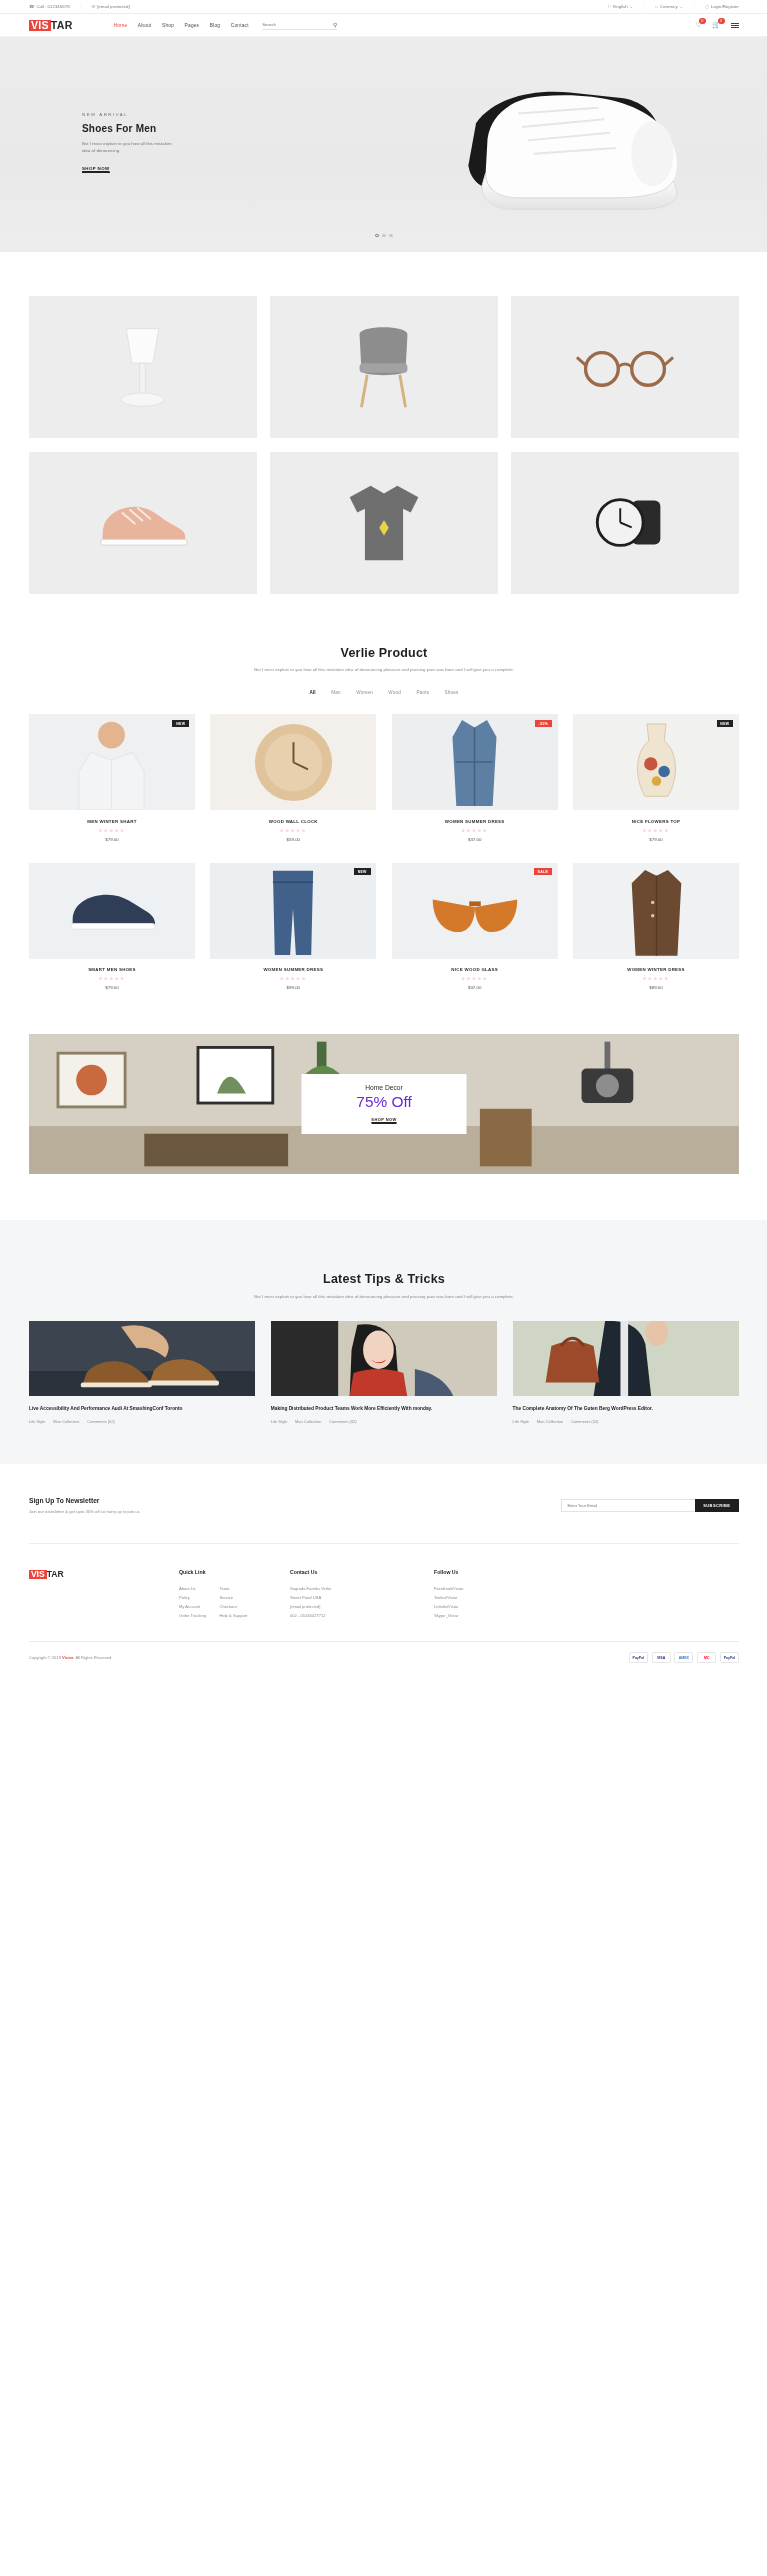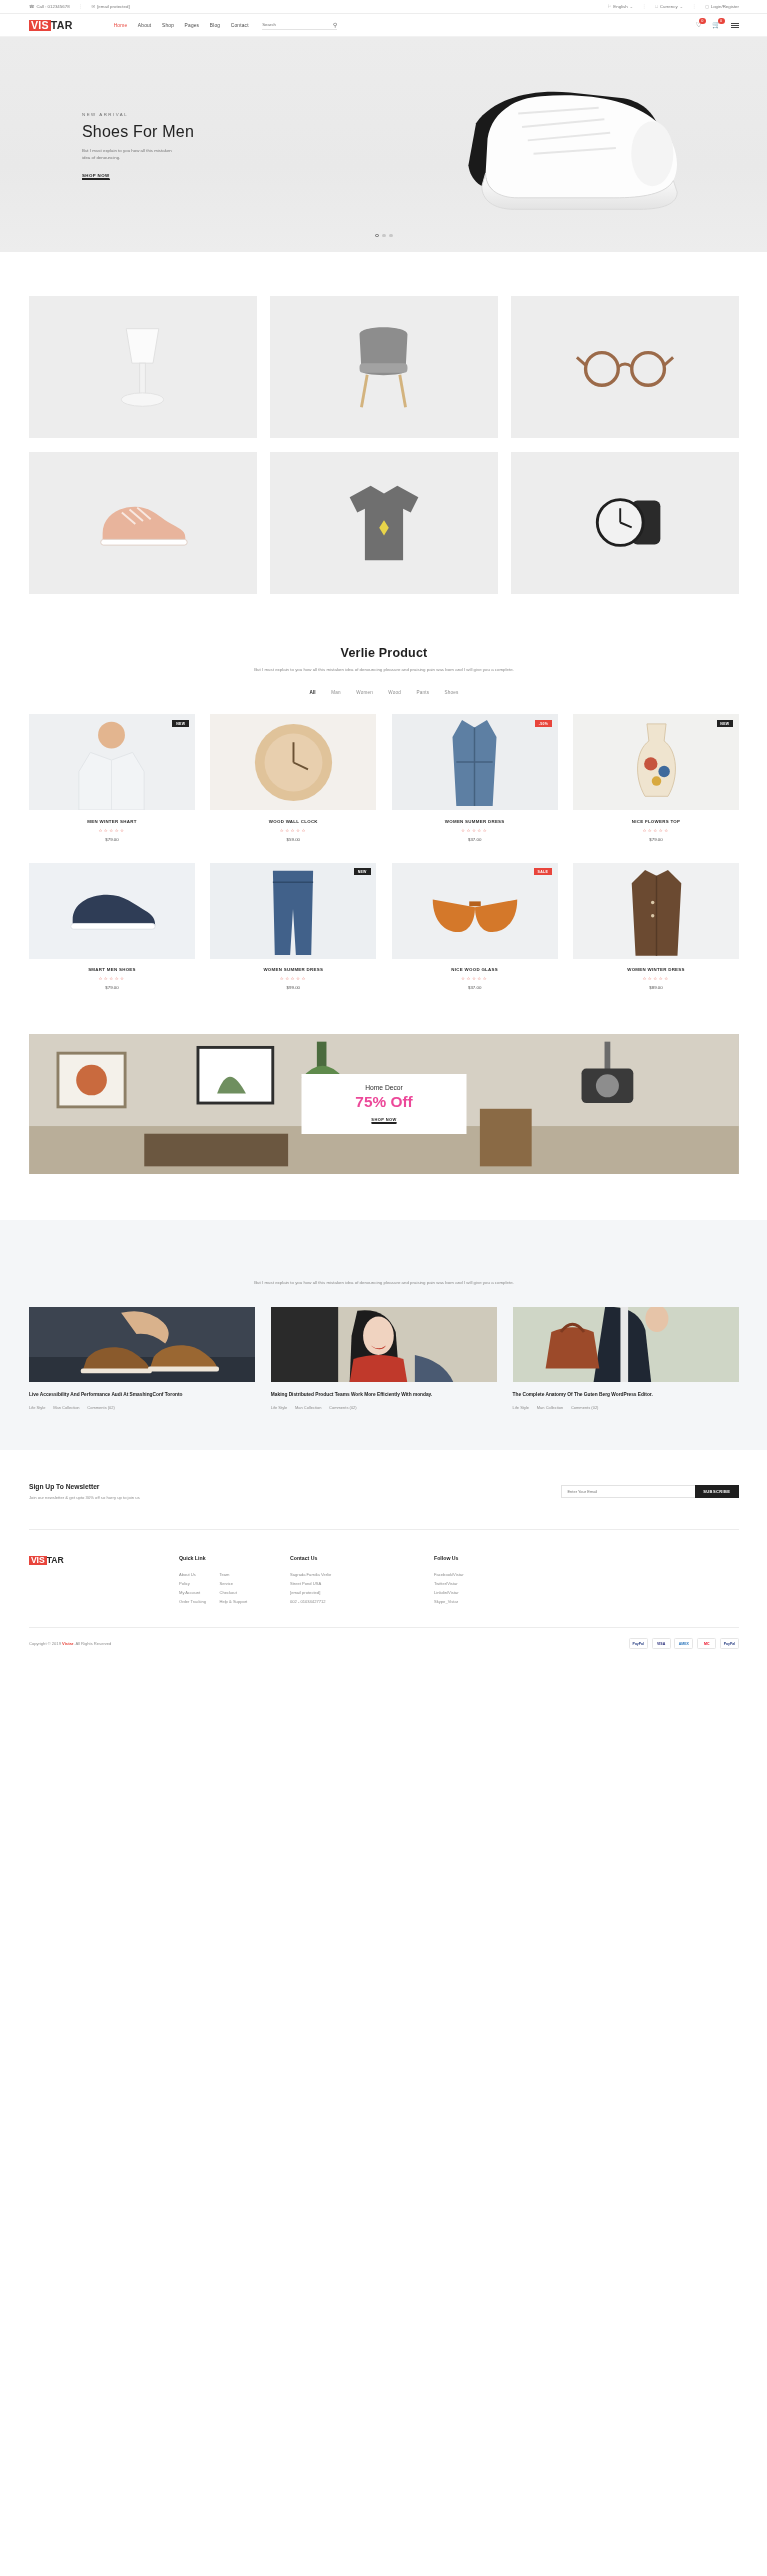--- a/index.html
+++ b/index.html
@@ -73,21 +73,21 @@
     height: 215px;
     background: linear-gradient(180deg,#ececec 0%, #e9e9e9 60%, #ededed 100%);
     position: relative; overflow: hidden;
   }
   .hero-inner { width: 710px; margin: 0 auto; position: relative; height: 100%; }
   .hero-text { position: absolute; left: 53px; top: 75px; }
   .hero-eyebrow {
     font-size: 4.4px; letter-spacing: 1.5px; color: #6f6f6f; margin-bottom: 5.8px;
   }
   .hero-title {
-    font-size: 16px; font-weight: 400; color: #232323; letter-spacing: 0.2px; margin-bottom: 5.8px;
+    font-size: 10px; font-weight: 700; color: #232323; letter-spacing: 0.2px; margin-bottom: 5.8px;
   }
   .hero-sub { font-size: 4.4px; line-height: 7.2px; color: #777; max-width: 94px; }
   .hero-btn {
     margin-top: 11.5px; display: inline-block; font-size: 4.4px; font-weight: 700;
     color: #222; border-bottom: 1px solid #222; padding-bottom: 1.4px; letter-spacing: 0.4px;
   }
   .shoe {
     position: absolute; right: 5.8px; top: 44px; width: 307px; height: 136px;
   }
   .dots { position: absolute; bottom: 15.4px; left: 0; right: 0; display: flex; justify-content: center; gap: 3.8px; }
@@ -141,21 +141,21 @@
   .promo {
     margin-top: 44px; height: 140px; position: relative; overflow: hidden;
     background: #cfcabf;
   }
   .promo-card {
     position: absolute; left: 50%; top: 50%; transform: translate(-50%,-50%);
     background: #fff; width: 165px; height: 60px; display: flex;
     flex-direction: column; align-items: center; justify-content: center;
   }
   .promo-t1 { font-size: 6.7px; color: #2b2b2b; }
-  .promo-t2 { font-size: 15.4px; font-weight: 700; color: #ec4899; margin-top: 1.9px; }
+  .promo-t2 { font-size: 15.4px; font-weight: 400; color: #6d28d9; margin-top: 1.9px; }
   .promo-btn {
     margin-top: 5.8px; font-size: 4px; font-weight: 700; color: #222;
     border-bottom: 1px solid #222; padding-bottom: 1px; letter-spacing: 0.4px;
   }
 
   
   .blog-sec { background: #f4f6f8; margin-top: 46px; padding-bottom: 40px; }
   .bloggrid { display: grid; grid-template-columns: repeat(3,1fr); gap: 15.4px; margin-top: 21px; }
   .blog-img { height: 75px; overflow: hidden; position: relative; background:#ddd; }
   .blog-title {
@@ -502,20 +502,21 @@
         <div class="promo-t1">Home Decor</div>
         <div class="promo-t2">75% Off</div>
         <a href="#" class="promo-btn">SHOP NOW</a>
       </div>
     </div>
   </div>
 
   <div class="blog-sec">
     <div class="container">
       <div class="sec-head">
+        <div class="sec-title">Latest Tips &amp; Tricks</div>
         <div class="sec-sub">But I must explain to you how all this mistaken idea of denouncing pleasure and praising pain was born and I will give you a complete.</div>
       </div>
       <div class="bloggrid">
         <div>
           <div class="blog-img">
             <svg width="100%" height="75" viewBox="0 0 236 78" preserveAspectRatio="none">
               <rect width="236" height="78" fill="#3c4450"></rect>
               <rect y="52" width="236" height="26" fill="#2b323c"></rect>
               <path d="M60 54 C70 40 96 38 110 48 C122 56 126 62 126 66 L56 66 Z" fill="#8a5a2c"></path>
               <path d="M130 52 C140 38 166 36 180 46 C192 54 196 60 196 64 L126 64 Z" fill="#9a6732"></path>

